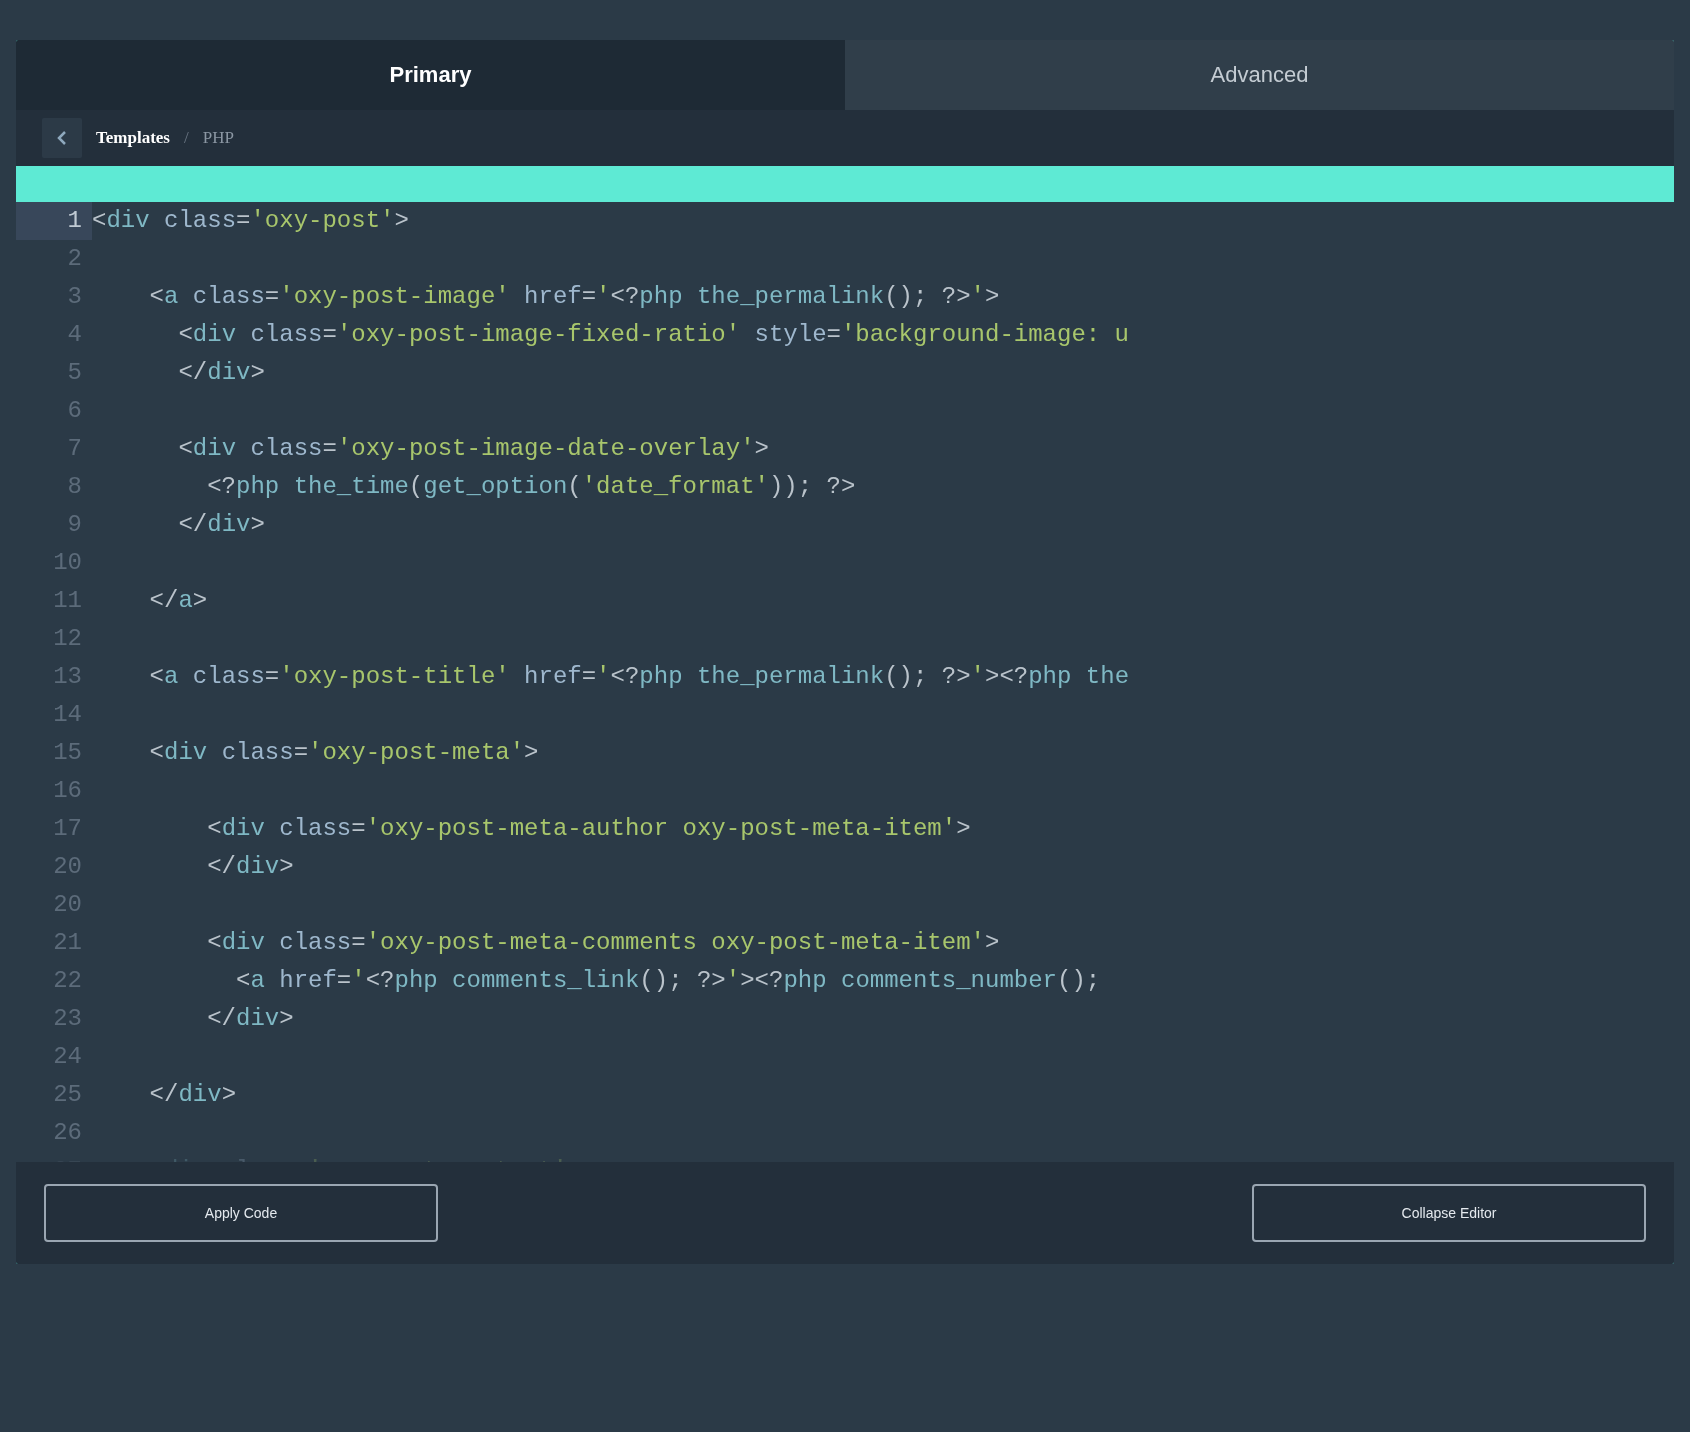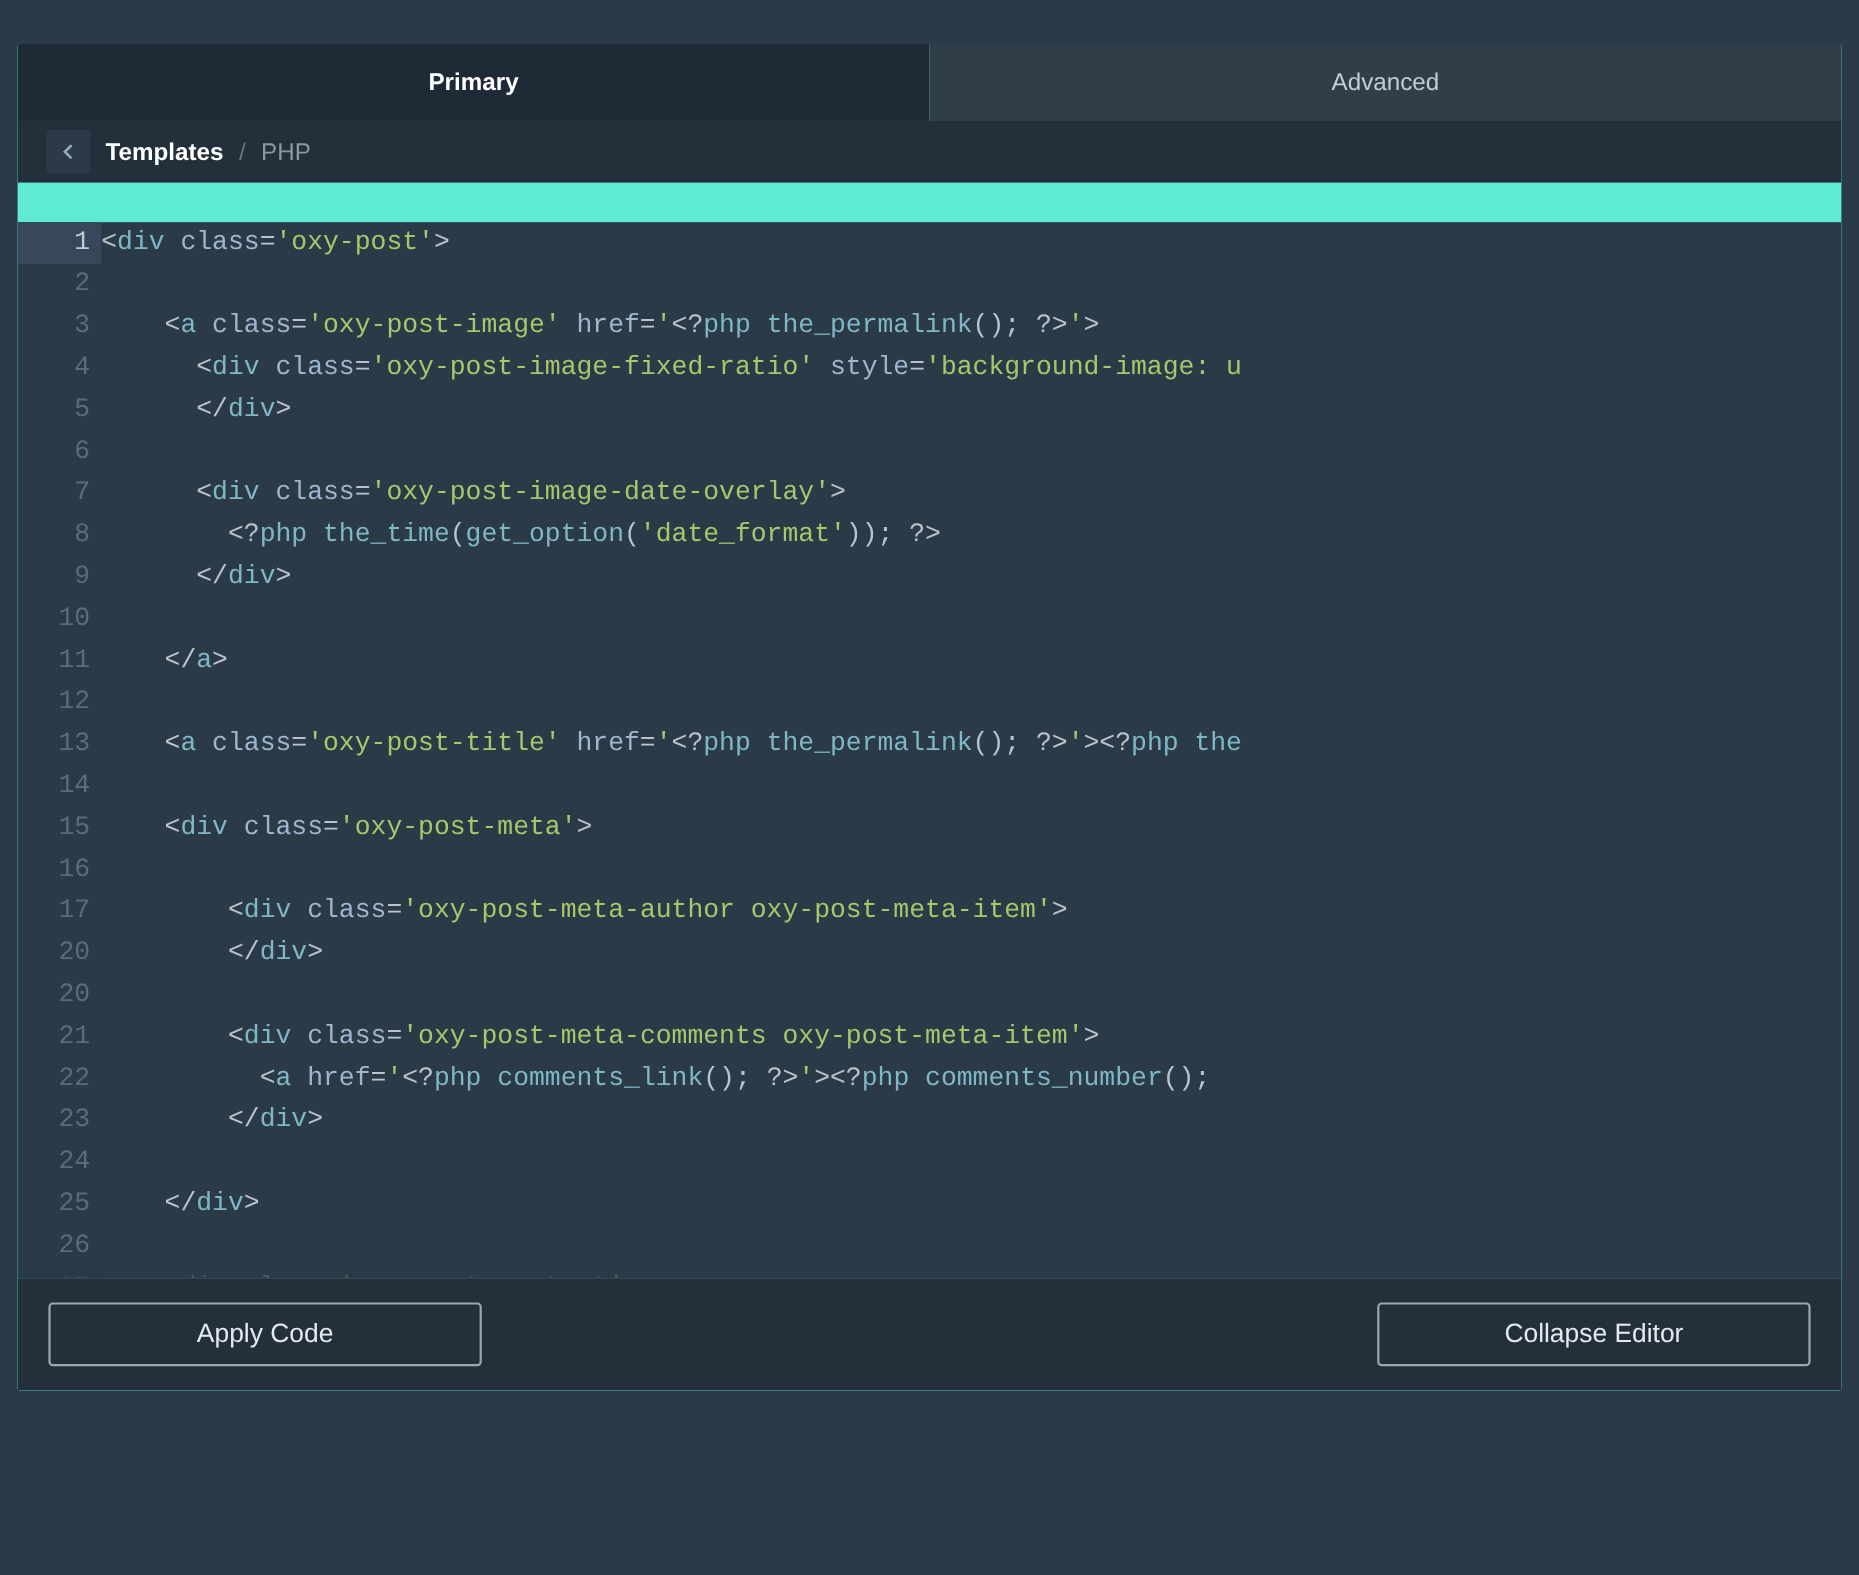--- a/index.html
+++ b/index.html
@@ -38,22 +38,23 @@
   color: #ffffff;
   font-weight: 700;
 }
 .breadcrumbs {
   display: flex;
   align-items: center;
   height: 56px;
   padding: 0 26px;
   background: #232f3b;
   color: #9aa6b2;
-  font-size: 22px;
+  font-size: 17px;
   gap: 14px;
+  font-family: Liberation Serif, serif;
 }
 .bc-backbtn {
   width: 40px;
   height: 40px;
   background: #2c3a47;
   display: flex;
   align-items: center;
   justify-content: center;
   border-radius: 2px;
   cursor: pointer;
@@ -117,21 +118,21 @@
   background: #232f3b;
 }
 .footer-btn {
   width: 390px;
   height: 54px;
   display: flex;
   align-items: center;
   justify-content: center;
   border: 2px solid #9aa6b2;
   color: #e4e9ee;
-  font-size: 24px;
+  font-size: 14px;
   border-radius: 4px;
   cursor: pointer;
 }
 </style>
 </head>
 <body>
 
 <div class="header-spacer"></div>
 <div class="app">
 

